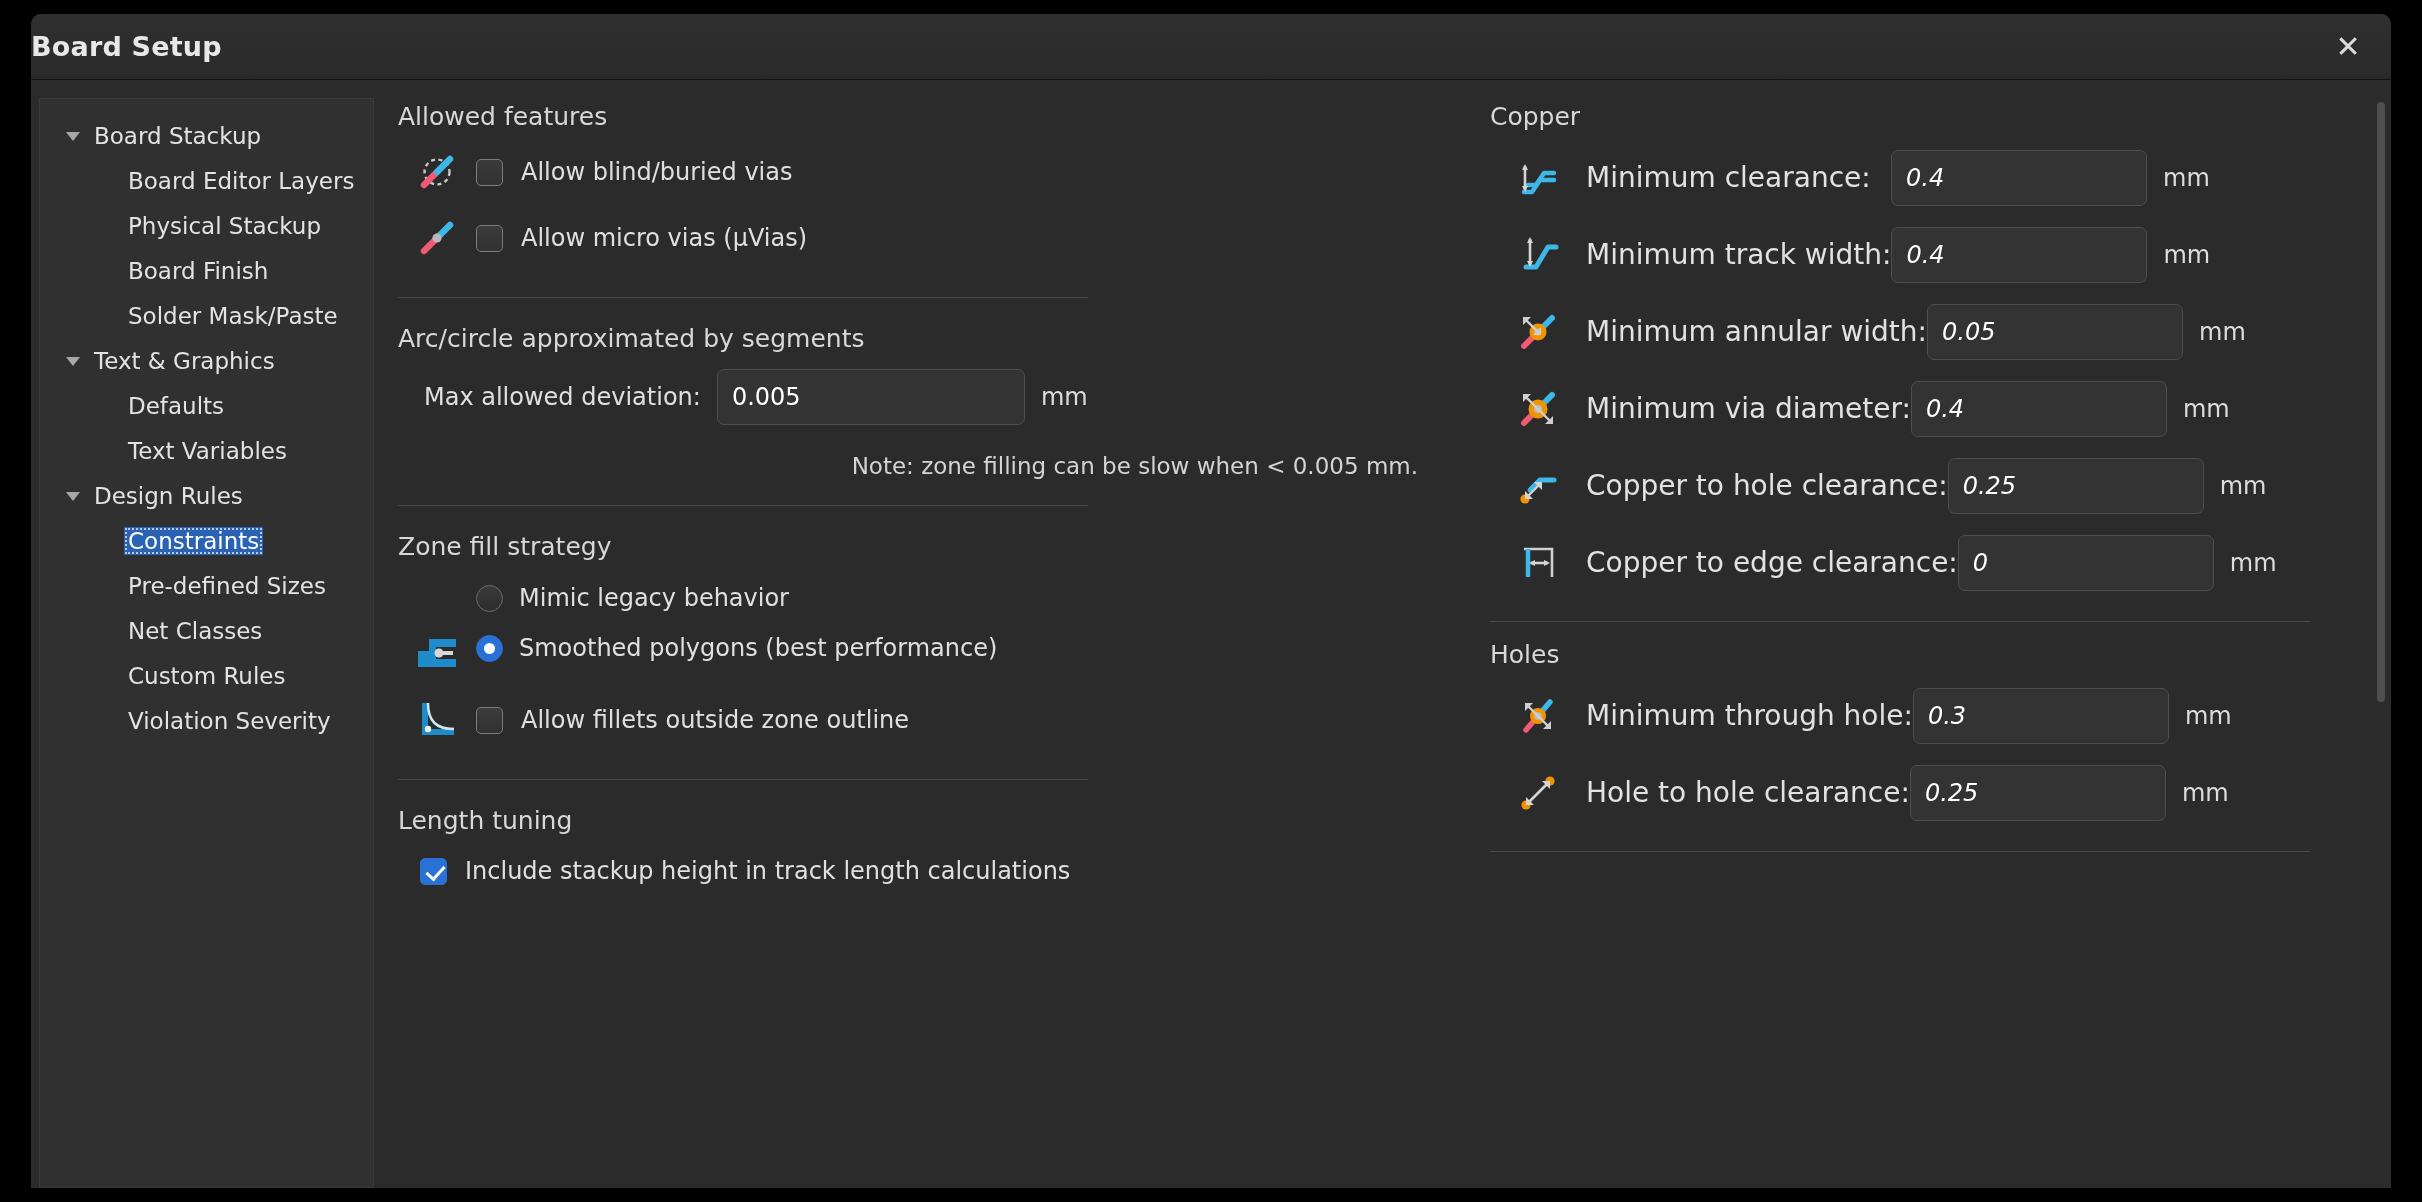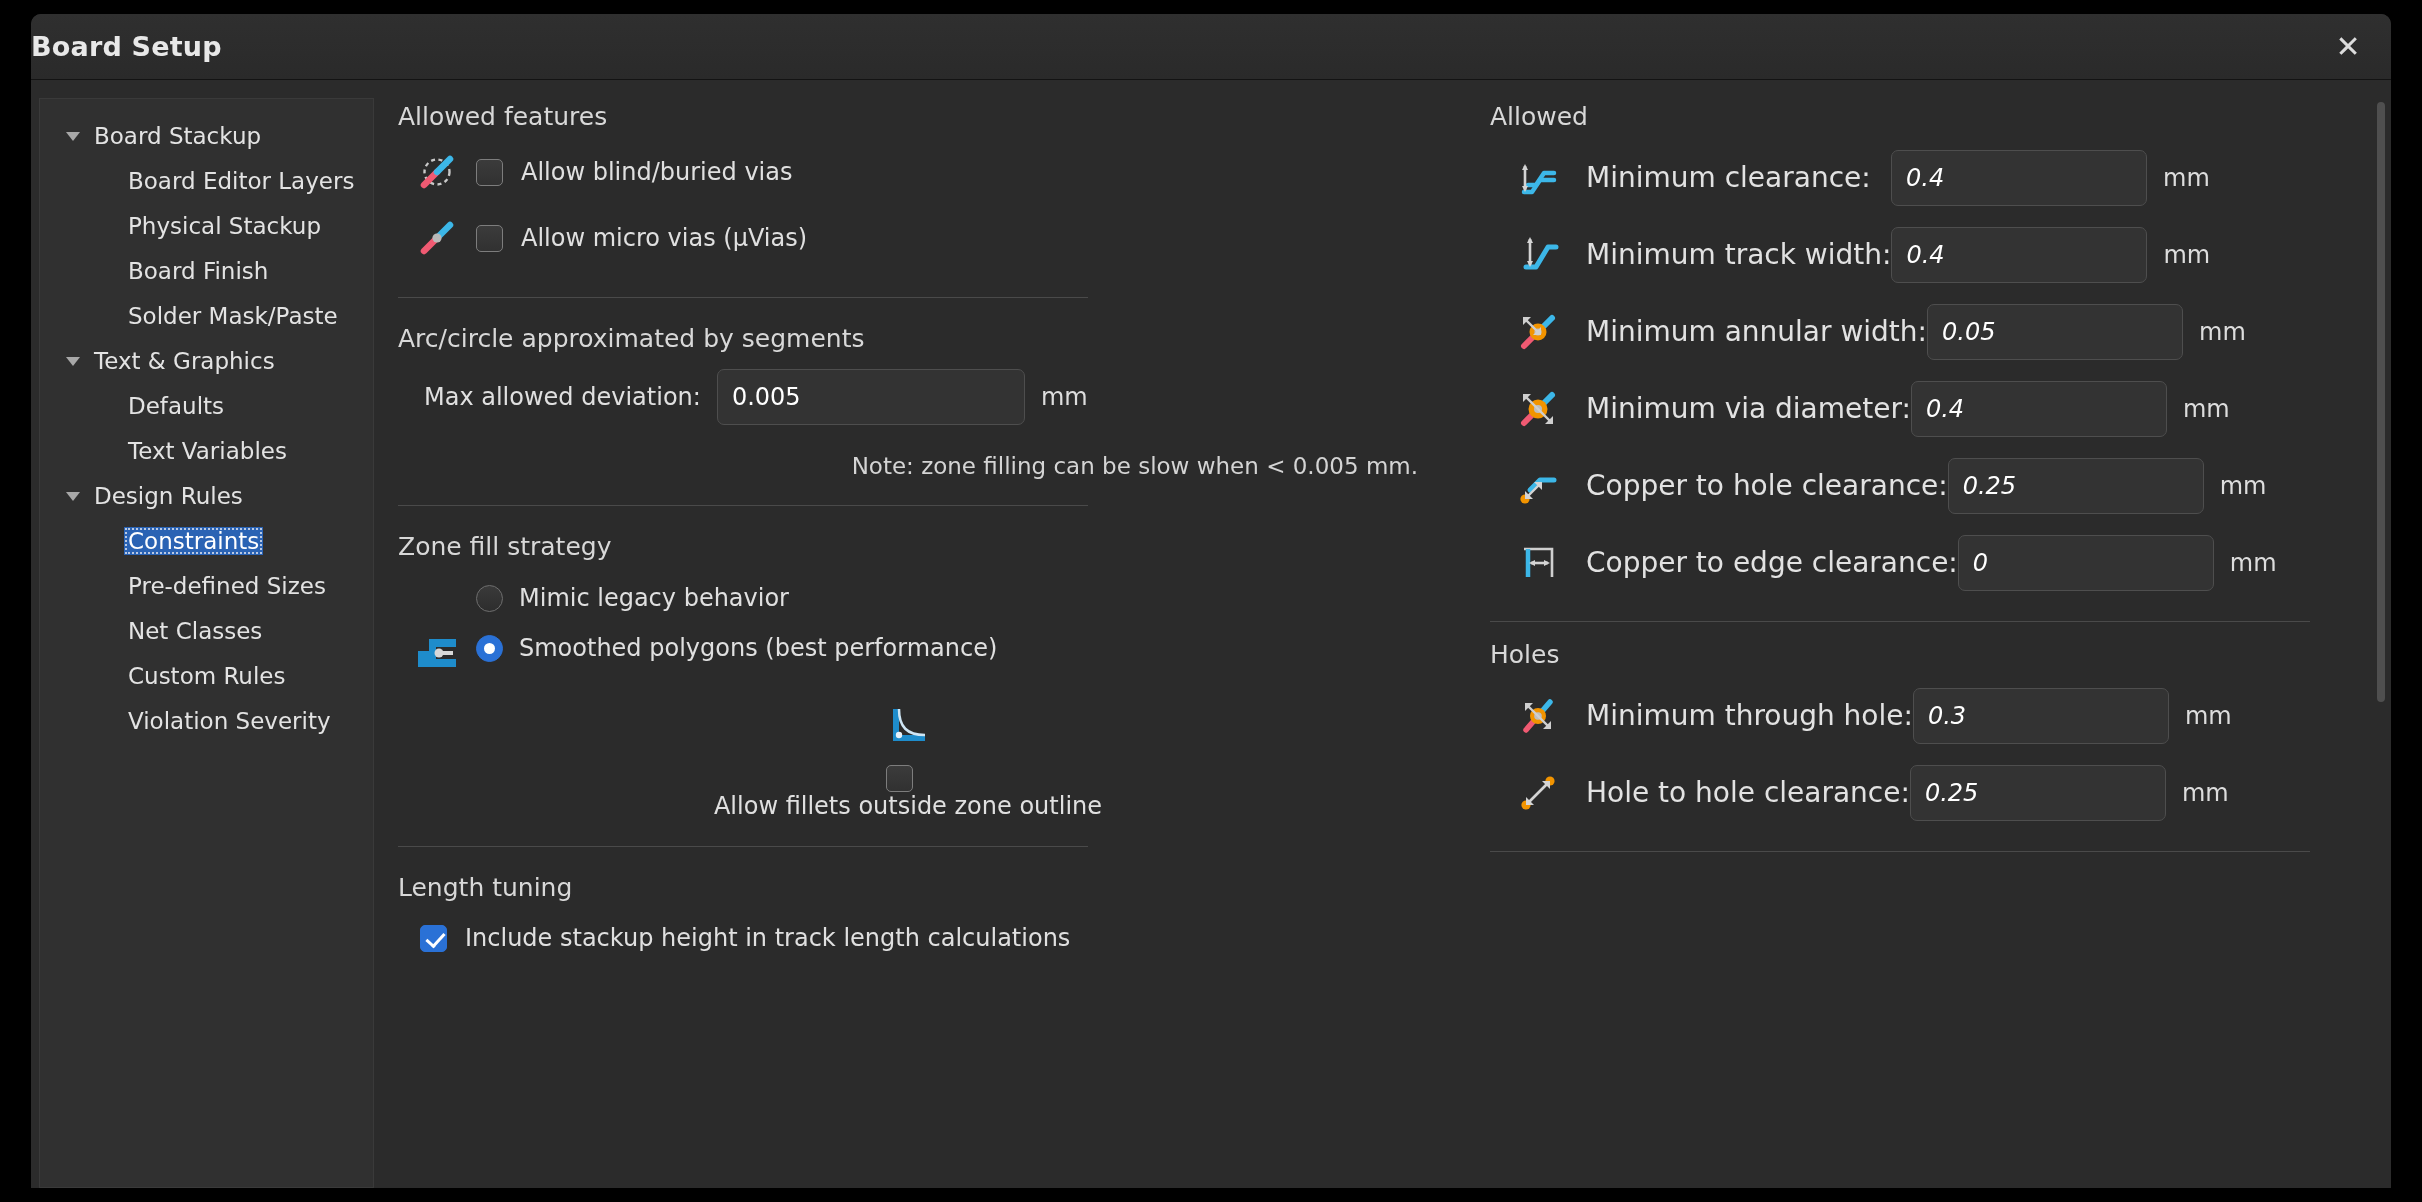--- a/index.html
+++ b/index.html
@@ -407,21 +407,21 @@
               <div class="rb"></div>
               <span class="lbl">Mimic legacy behavior</span>
             </div>
             <div class="row" style="min-height:50px;">
               <div class="rb checked"></div>
               <span class="lbl">Smoothed polygons (best performance)</span>
             </div>
           </div>
         </div>
 
-        <div class="row" style="margin-top:14px;flex-direction:column;">
+        <div class="row" style="margin-top:14px;">
           <div class="icon-slot">
             <svg width="46" height="46" viewBox="0 0 46 46">
               <path d="M8 6 L8 38 L40 38 L40 32 L14 32 L14 6 Z" fill="#1e8ccb"></path>
               <path d="M14 6 C14 24 22 32 40 32" fill="none" stroke="#cfe6f5" stroke-width="2.5"></path>
               <circle cx="14" cy="32" r="3.2" fill="#e8f2fa"></circle>
             </svg>
           </div>
           <div class="cb"></div>
           <span class="lbl">Allow fillets outside zone outline</span>
         </div>
@@ -432,21 +432,21 @@
 
         <div class="row" style="min-height:56px; margin-top:6px;">
           <div class="cb checked" style="margin-left:22px;"></div>
           <span class="lbl">Include stackup height in track length calculations</span>
         </div>
 
       </div>
 
       <div class="col col-right">
 
-        <div class="section-title">Allowed</div>
+        <div class="section-title">Copper</div>
 
         <div id="copper-fields">
             <div class="frow">
               <div class="icon-slot">
                 <svg width="48" height="48" viewBox="0 0 48 48">
                   <path d="M14 31 L22 31 L30 19 L40 19" fill="none" stroke="#3cb7e8" stroke-width="4.5" stroke-linecap="round" stroke-linejoin="round"></path>
                   <path d="M10 38 L18 38 L26 26 L40 26" fill="none" stroke="#3cb7e8" stroke-width="4.5" stroke-linecap="round" stroke-linejoin="round"></path>
                   <line x1="11" y1="12" x2="11" y2="36" stroke="#d4d4d4" stroke-width="2.6"></line>
                   <polygon points="11,10 8,16 14,16" fill="#d4d4d4"></polygon>
                   <polygon points="11,38 8,32 14,32" fill="#d4d4d4"></polygon>

